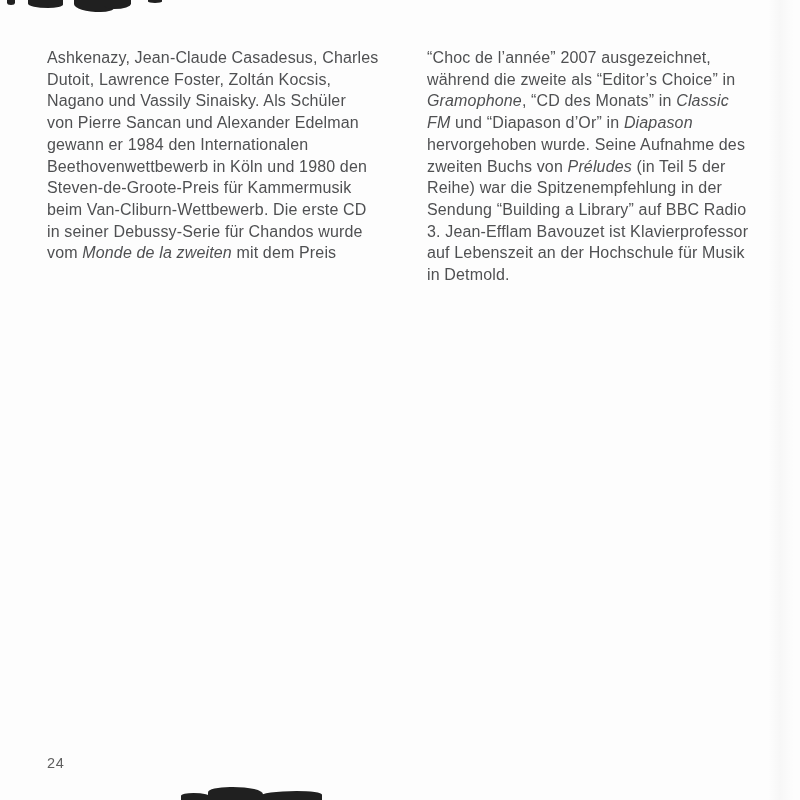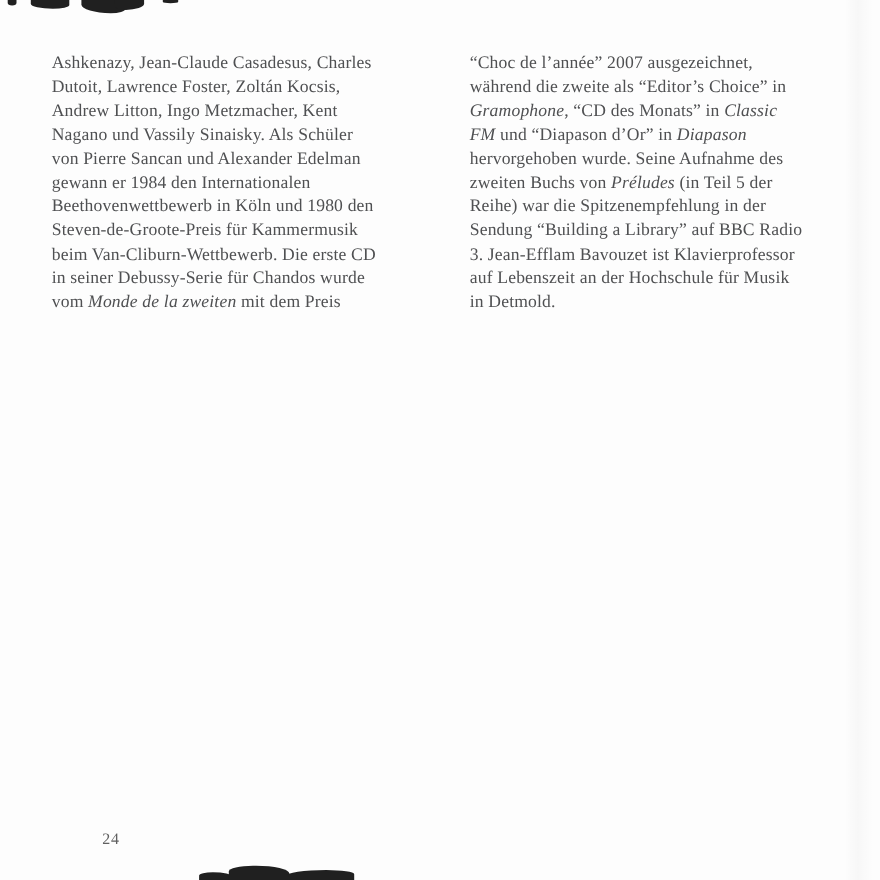--- a/index.html
+++ b/index.html
@@ -7,21 +7,21 @@
     padding: 0;
     width: 800px;
     height: 800px;
     overflow: hidden;
     background: var(--bg, #fdfdfd);
   }
   .page {
     position: relative;
     width: 696px;
     height: 800px;
-    font-family: Liberation Serif, serif;
+    font-family: Liberation Sans, sans-serif;
     color: var(--text, #4f5052);
   }
   .col {
     position: absolute;
     top: 47px;
     width: 352px;
     font-size: 16px;
     line-height: 21.7px;
     letter-spacing: 0.15px;
     font-weight: 400;
@@ -30,21 +30,20 @@
   .col-right { left: 427px; }
   .line { white-space: nowrap; }
   .line .it { font-style: italic; }
   .page-number {
     position: absolute;
     left: 47px;
     top: 755px;
     font-size: 14.5px;
     letter-spacing: 0.6px;
     color: var(--pagenum, #606060);
-    margin-left: 46px;
   }
   .artifact {
     position: absolute;
     background: var(--artifact, #202020);
     filter: blur(0.4px);
   }
   .edge-streak {
     position: absolute;
     top: 0;
     left: 768px;
@@ -55,21 +54,20 @@
   }
 </style>
 </head>
 <body>
 
 <div class="page">
 
   <div class="col col-left">
       <div class="line"><span>Ashkenazy, Jean-Claude Casadesus, Charles</span></div>
       <div class="line"><span>Dutoit, Lawrence Foster, Zoltán Kocsis,</span></div>
-      <div class="line"><span>Andrew Litton, Ingo Metzmacher, Kent</span></div>
       <div class="line"><span>Nagano und Vassily Sinaisky. Als Schüler</span></div>
       <div class="line"><span>von Pierre Sancan und Alexander Edelman</span></div>
       <div class="line"><span>gewann er 1984 den Internationalen</span></div>
       <div class="line"><span>Beethovenwettbewerb in Köln und 1980 den</span></div>
       <div class="line"><span>Steven-de-Groote-Preis für Kammermusik</span></div>
       <div class="line"><span>beim Van-Cliburn-Wettbewerb. Die erste CD</span></div>
       <div class="line"><span>in seiner Debussy-Serie für Chandos wurde</span></div>
       <div class="line"><span>vom </span><span class="it">Monde de la zweiten</span><span> mit dem Preis</span></div>
     </div>
 

